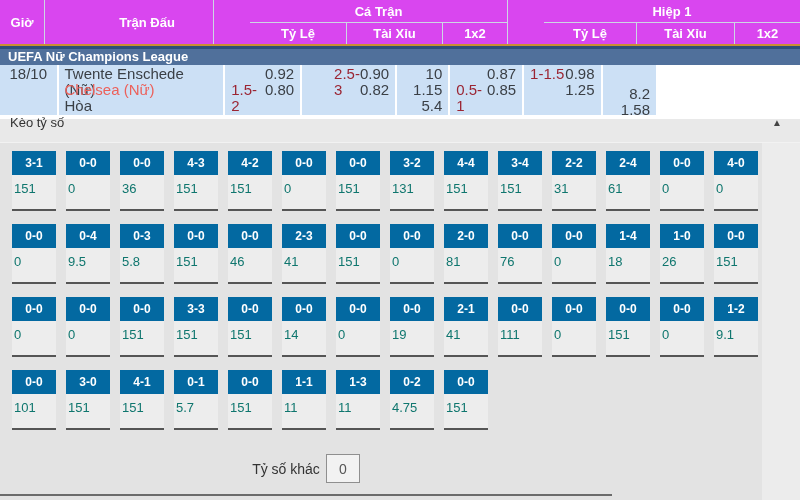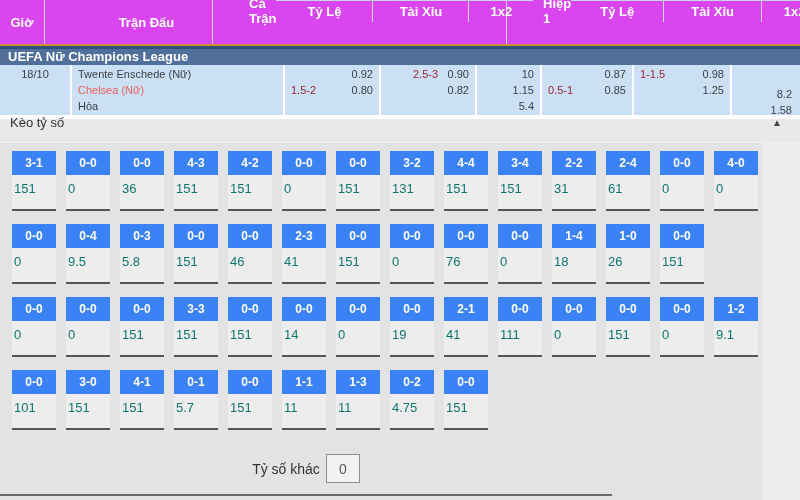--- a/index.html
+++ b/index.html
@@ -5,38 +5,38 @@
   * { box-sizing: border-box; margin: 0; padding: 0; }
   html,body { width: 800px; height: 500px; overflow: hidden; background: #fff;
               font-family: "Liberation Sans", sans-serif; }
 
   
   .thead { display: flex; width: 800px; background: #d946ef; color: #fff;
            font-size: 13px; font-weight: bold; border-bottom: 2px solid #C98F33; gap: 36px; }
   .th { display: flex; align-items: center; justify-content: center; height: 44px; }
   .th-gio   { width: 72px;  border-right: 1px solid #cdd6e4; }
   .th-match { width: 213px; border-right: 1px solid #cdd6e4; }
-  .thgroup { display: flex; flex-direction: row; }
+  .thgroup { display: flex; flex-direction: column; }
   .thgroup.ft { width: 258px; border-right: 1px solid #cdd6e4; }
   .thgroup.h1 { width: 257px; }
   .group-label { height: 22px; display:flex; align-items:center; justify-content:center; }
   .subrow { display: flex; height: 22px; border-top: 1px solid #cdd6e4; }
   .subrow .sub { display:flex; align-items:center; justify-content:center; height: 100%; }
   .subrow .sub + .sub { border-left: 1px solid #cdd6e4; }
   .ft .w1 { width: 96px; } .ft .w2 { width: 96px; } .ft .w3 { width: 65px; }
   .h1g .w1 { width: 92px; } .h1g .w2 { width: 98px; } .h1g .w3 { width: 66px; }
 
   
   .league { height: 19px; background: #50709B; border-top: 3px solid #2F4E78;
             color: #fff; font-size: 13px; font-weight: bold; line-height: 15px;
             padding-left: 8px; }
 
   
-  .match-row { display: flex; width: 800px; background: #CCE0F5; height: 50px;
-               font-size: 11px; color: #3A3F45; }
+  .match-row { display: flex; width: 656px; background: #CCE0F5; height: 50px;
+               font-size: 15px; color: #3A3F45; }
   .cell { border-right: 2px solid #fff; padding: 1px 6px; }
   .cell:last-child { border-right: none; margin-top: 20px; }
   .c-gio { width: 72px; text-align: center; }
   .c-match { width: 213px; }
   .c-ft-hdp { width: 96px; } .c-ft-ou { width: 96px; padding-left: 32px; } .c-ft-1x2 { width: 65px; }
   .c-h1-hdp { width: 92px; } .c-h1-ou { width: 98px; } .c-h1-1x2 { width: 66px; }
   .line { height: 16px; line-height: 16px; display: flex; justify-content: flex-end; }
   .line.between { justify-content: space-between; }
   .time-red { color: #b91c1c; margin-top: 38px; }
   .team-away { color: #EC615B; }
@@ -49,21 +49,21 @@
   .cs-header { height: 24px; background: #E9E9E9; display: flex; align-items: center;
                justify-content: space-between; padding: 0 18px 17px 10px;
                font-size: 13px; color: #333; border-bottom: 1px solid #f2f2f2; }
   .cs-caret { font-size: 10px; color: #444; cursor: pointer; }
   .right-gutter { position: absolute; top: 24px; right: 0; width: 38px; bottom: 0;
                   background: #ECECEC; }
   .score-grid { padding: 8px 0 0 12px; position: relative; z-index: 1; }
   .score-row { display: flex; margin-bottom: 13px; }
   .score-cell { width: 44px; margin-right: 10px; background: #EDEDED;
                 border-bottom: 2px solid #555; height: 60px; cursor: pointer; }
-  .score-box { height: 24px; background: #3b82f6; color: #fff; font-weight: bold;
+  .score-box { height: 24px; background: #0369a1; color: #fff; font-weight: bold;
                font-size: 12px; text-align: center; line-height: 24px; }
   .score-odds { font-size: 13px; color: #0f766e; padding: 6px 0 0 2px; }
 
   .other-row { width: 612px; height: 53px; margin-top: 2px; position: relative; z-index: 1;
                display: flex; align-items: center; justify-content: center;
                border-bottom: 2px solid #6b6b6b; font-size: 14px; color: #333; }
   .other-box { width: 34px; height: 29px; border: 1px solid #8f8f8f; background: #F2F2F2;
                margin-left: 6px; display: flex; align-items: center; justify-content: center;
                color: #555; }
 </style>
@@ -257,20 +257,24 @@
         </div>
         <div class="score-cell">
           <div class="score-box">0-0</div>
           <div class="score-odds">151</div>
         </div>
         <div class="score-cell">
           <div class="score-box">0-0</div>
           <div class="score-odds">0</div>
         </div>
         <div class="score-cell">
+          <div class="score-box">2-0</div>
+          <div class="score-odds">81</div>
+        </div>
+        <div class="score-cell">
           <div class="score-box">0-0</div>
           <div class="score-odds">76</div>
         </div>
         <div class="score-cell">
           <div class="score-box">0-0</div>
           <div class="score-odds">0</div>
         </div>
         <div class="score-cell">
           <div class="score-box">1-4</div>
           <div class="score-odds">18</div>

